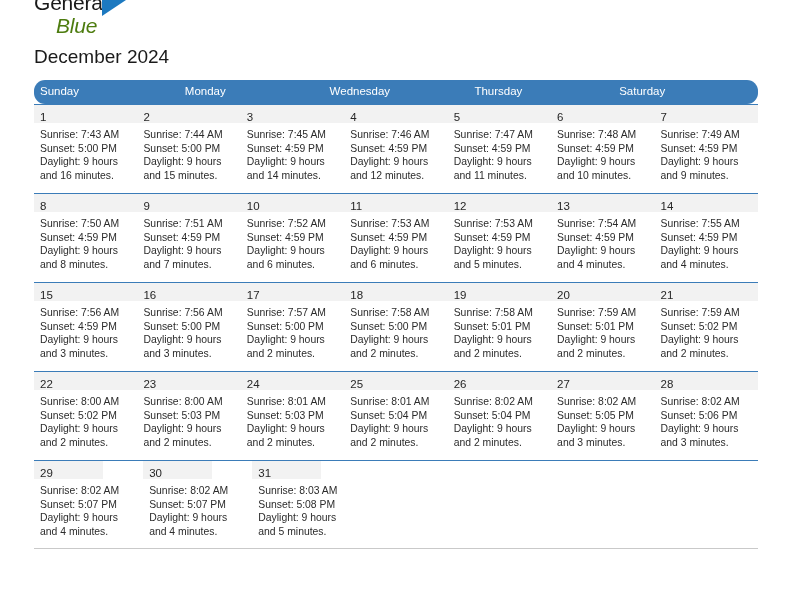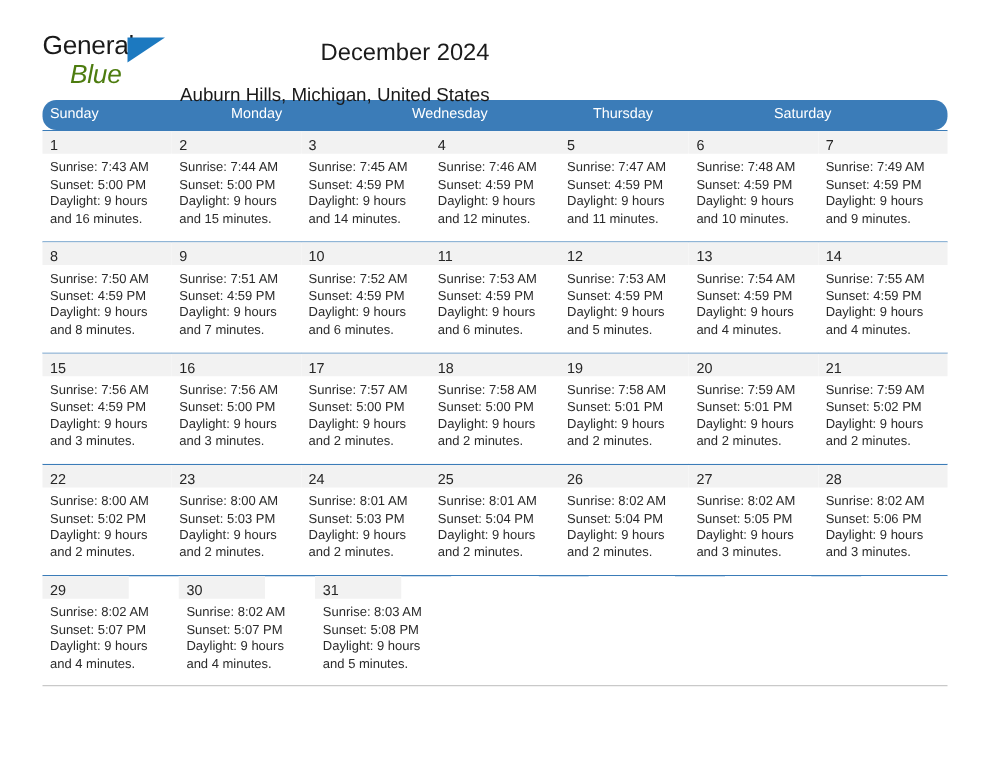--- a/index.html
+++ b/index.html
@@ -17,23 +17,24 @@
     width: 792px;
     height: 612px;
     background: #ffffff;
     overflow: hidden;
   }
 
   
   .header {
     display: flex;
     align-items: flex-start;
-    justify-content: flex-start;
+    justify-content: flex-end;
     padding: 26px 34px 0 34px;
     height: 74px;
+    flex-direction: column;
   }
 
   .brand {
     position: relative;
     width: 110px;
     height: 48px;
     flex: 0 0 auto;
   }
   .brand-general {
     font-size: 21px;
@@ -146,21 +147,20 @@
   <div class="header">
 
     <div class="brand">
       <span class="brand-general">General</span>
       <span class="brand-flag"></span>
       <span class="brand-blue">Blue</span>
     </div>
 
     <div class="title-block">
       <div class="cal-title">December 2024</div>
-      <div class="cal-subtitle">Auburn Hills, Michigan, United States</div>
     </div>
 
   </div>
 
   <div class="calendar">
 
     <div class="weekday-row">
       <div class="weekday-cell">Sunday</div>
       <div class="weekday-cell">Monday</div>
       <div class="weekday-cell">Wednesday</div>

